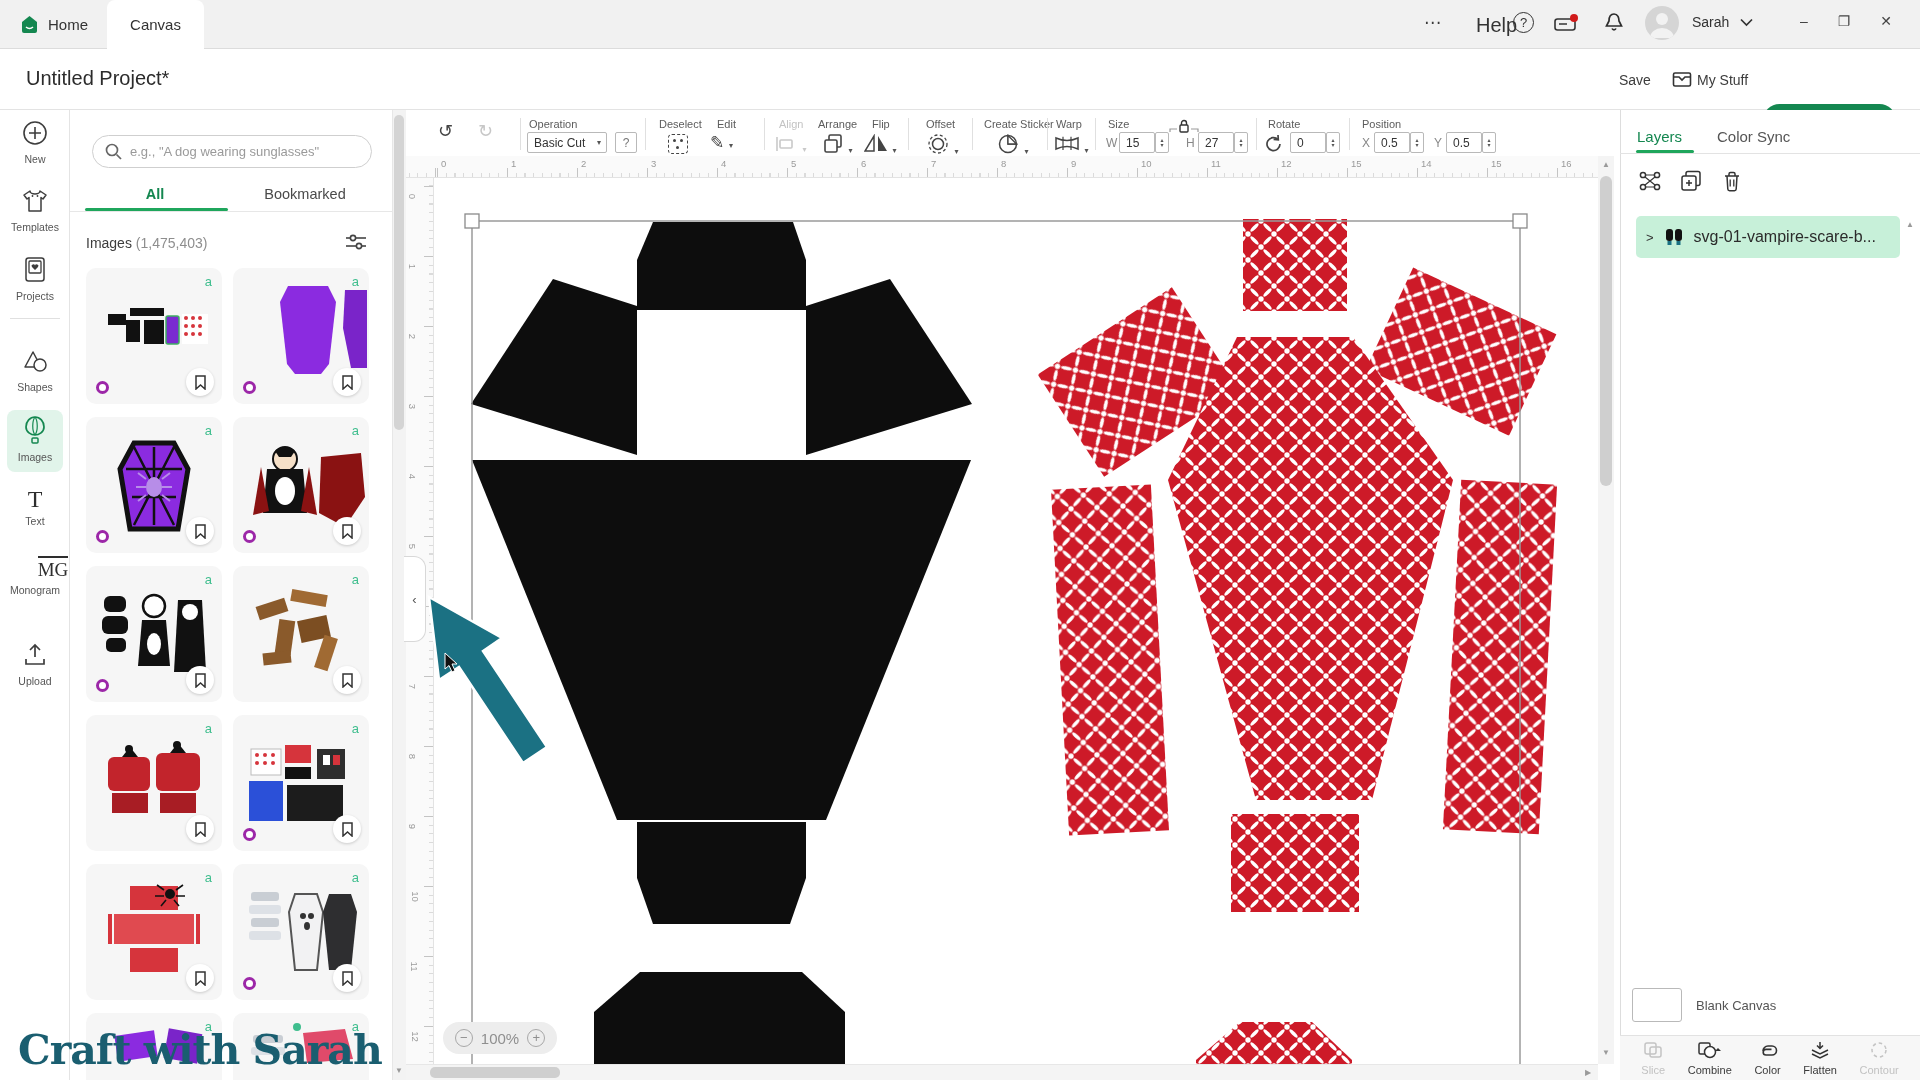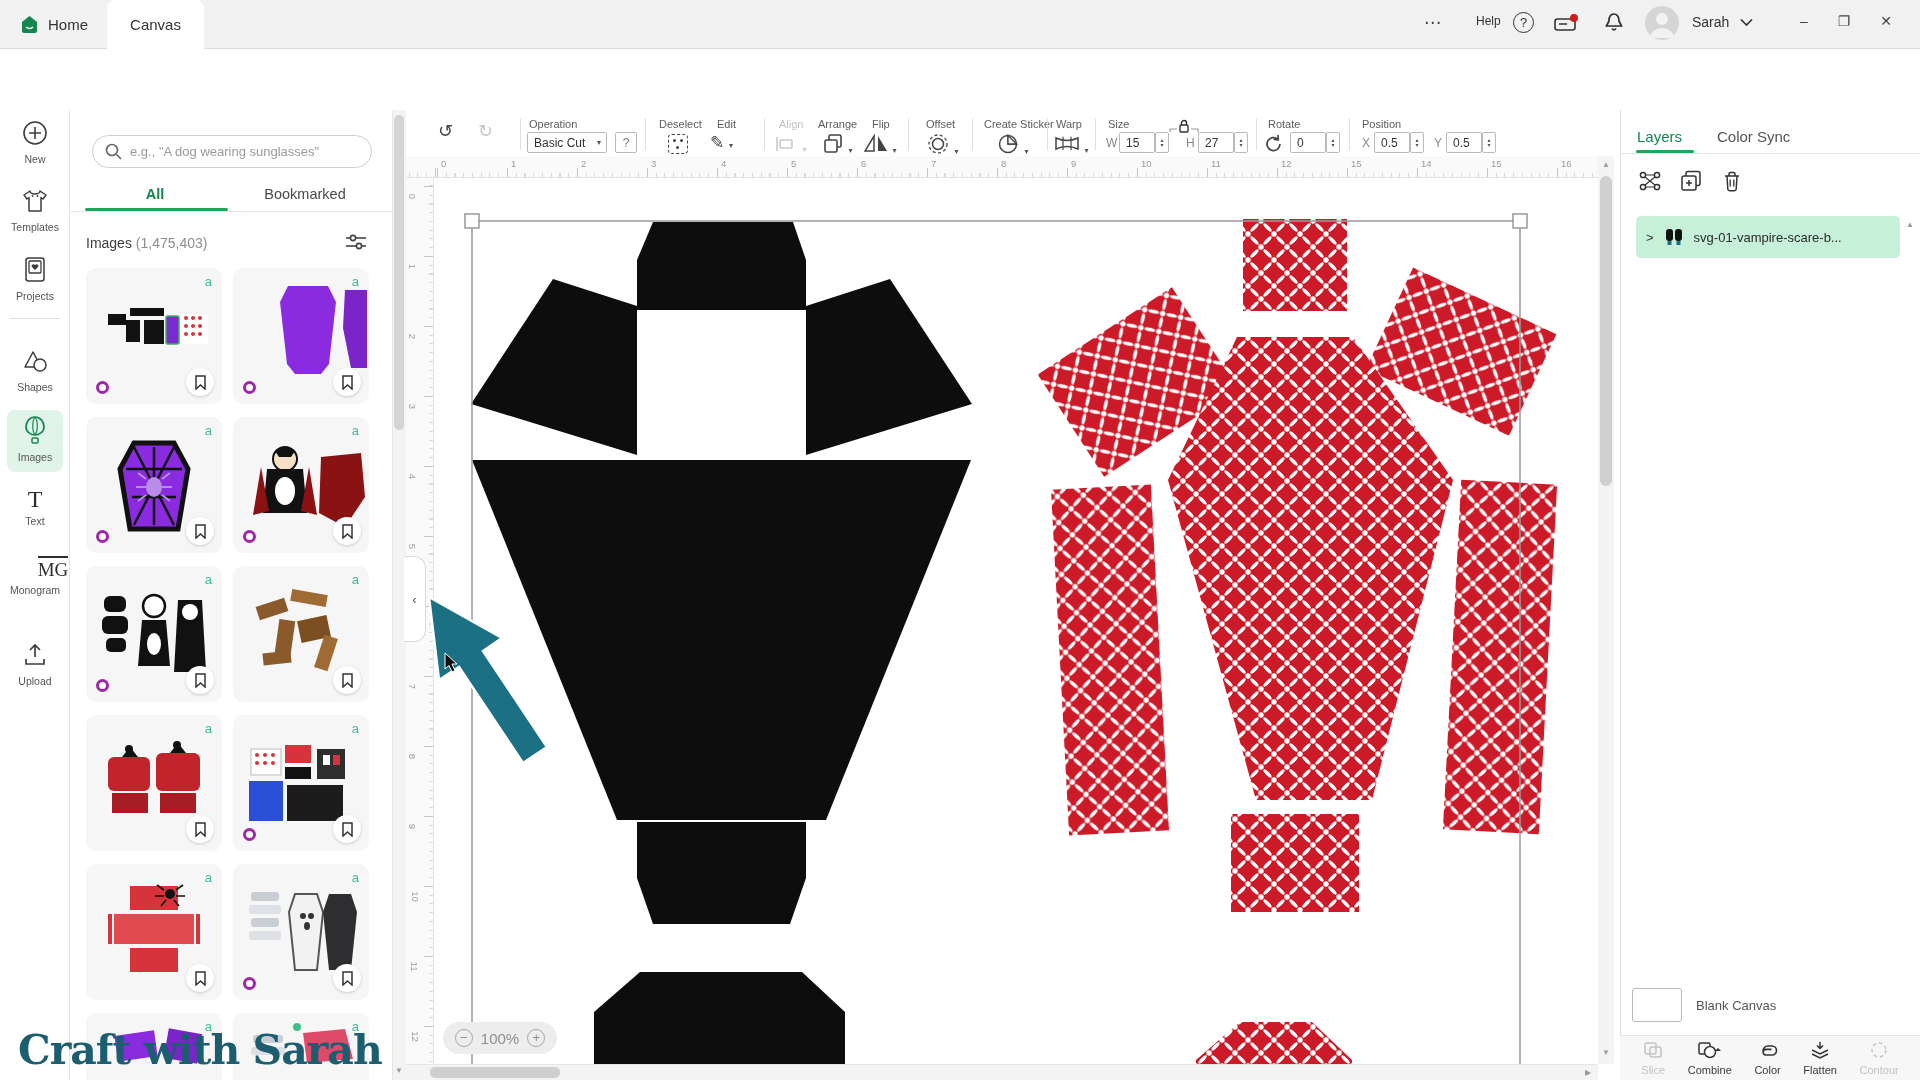--- a/index.html
+++ b/index.html
@@ -98,21 +98,21 @@
   #cv-hthumb { left:430px; top:1067px; width:130px; height:11px; background:#cfcfcf; border-radius:5px; }
 
   
   #layers-panel { left:1620px; top:110px; width:300px; height:970px; background:#fff; border-left:1px solid #ddd; }
   .lp-tab { font-size:15px; color:#555; }
   .lp-tab.active { color:#148750; }
   #lp-underline { left:1636px; top:150px; width:58px; height:3px; border-radius:2px; }
   #lp-tabdiv { left:1620px; top:153px; width:300px; height:1px; background:#e3e3e3; }
   #layer-row { left:1636px; top:216px; width:264px; height:42px; border-radius:5px;
     display:flex; align-items:center; gap:10px; padding:0 10px; }
-  #layer-name { font-size:13px; color:#2b2b2b; white-space:nowrap; overflow:hidden; }
+  #layer-name { font-size:16px; color:#2b2b2b; white-space:nowrap; overflow:hidden; }
   #blank-row { left:1632px; top:988px; display:flex; align-items:center; gap:14px; }
   #swatch { width:50px; height:34px; background:#fff; border:1px solid #b9b9b9; border-radius:3px; }
   #blank-label { font-size:13px; color:#555; }
   #lp-actions { left:1620px; top:1035px; width:300px; height:45px; background:#f7f7f7; border-top:1px solid #e2e2e2;
     display:flex; justify-content:space-around; align-items:center; padding:0 10px; }
   .act { text-align:center; }
   .act .alabel { font-size:11px; color:#3a3a3a; margin-top:1px; }
   .act.dis .alabel { color:#c2c2c2; }
 
   
@@ -129,21 +129,21 @@
       <svg width="19" height="19" viewBox="0 0 19 19">
           <path d="M9.5,1 L17,7 L17,16 a2,2 0 0 1 -2,2 L4,18 a2,2 0 0 1 -2,-2 L2,7 Z" fill="#148750"></path>
           <path d="M6,12 q3.5,3 7,0" stroke="#fff" stroke-width="1.6" fill="none"></path>
         </svg>
       <span>Home</span>
     </div>
     <div id="tab-canvas" class="abs apptab" style="left:107px; width:97px;">
       <span>Canvas</span>
     </div>
     <div class="abs tb-ico" style="left:1424px; top:12px; letter-spacing:2px;">⋯</div>
-    <div class="abs" style="left:1476px; top:14px; font-size:12px; color:#333;">
+    <div class="abs" style="left:1476px; top:14px; font-size:20px; color:#333;">
       <span>Help</span>
     </div>
     <div class="abs" style="left:1513px; top:12px; width:21px; height:21px; border:1.5px solid #333; border-radius:50%; text-align:center; font-size:13px; line-height:19px; color:#333;"><span>?</span></div>
     <div class="abs" style="left:1553px; top:13px;">
       <svg width="26" height="22" viewBox="0 0 26 22">
           <rect x="2" y="6" width="20" height="11" rx="2.5" fill="none" stroke="#333" stroke-width="1.6"></rect>
           <line x1="6" y1="11" x2="14" y2="11" stroke="#333" stroke-width="1.5"></line>
           <circle cx="21" cy="5" r="4" fill="#d11a1a"></circle>
         </svg>
     </div>
@@ -163,20 +163,30 @@
     <svg class="abs" style="left:1740px; top:18px;" width="13" height="9" viewBox="0 0 13 9">
         <path d="M1,1.5 L6.5,7 L12,1.5" stroke="#333" stroke-width="1.7" fill="none"></path>
       </svg>
     <div id="win-controls" class="abs" style="left:1800px; top:13px; display:flex; gap:30px;">
       <span>–</span>
       <span>❐</span>
       <span>✕</span>
     </div>
   </div>
 
+  <div id="projectbar" class="abs">
+    <div id="proj-title" class="abs">Untitled Project*</div>
+    <div class="abs pb-link" style="left:1619px; top:23px;">Save</div>
+    <svg class="abs" style="left:1672px; top:21px;" width="20" height="18" viewBox="0 0 20 18">
+        <rect x="1.5" y="3" width="17" height="13" rx="1.5" fill="none" stroke="#333" stroke-width="1.6"></rect>
+        <path d="M1.5,7 L7,7 L10,10 L13,7 L18.5,7" fill="none" stroke="#333" stroke-width="1.6"></path>
+      </svg>
+    <div class="abs pb-link" style="left:1697px; top:23px;">My Stuff</div>
+    <button id="make-btn" class="abs" style="background: rgb(20, 135, 80);">Make</button>
+  </div>
 
   <div id="sidebar" class="abs">
     <div class="abs sb-item" style="top:10px;">
       <svg width="26" height="26" viewBox="0 0 26 26">
           <circle cx="13" cy="13" r="11" fill="none" stroke="#3d3d3d" stroke-width="1.6"></circle>
           <path d="M13,7 v12 M7,13 h12" stroke="#3d3d3d" stroke-width="1.6"></path>
         </svg>
       <div class="sb-label">New</div>
     </div>
     <div class="abs sb-item" style="top:78px;">

